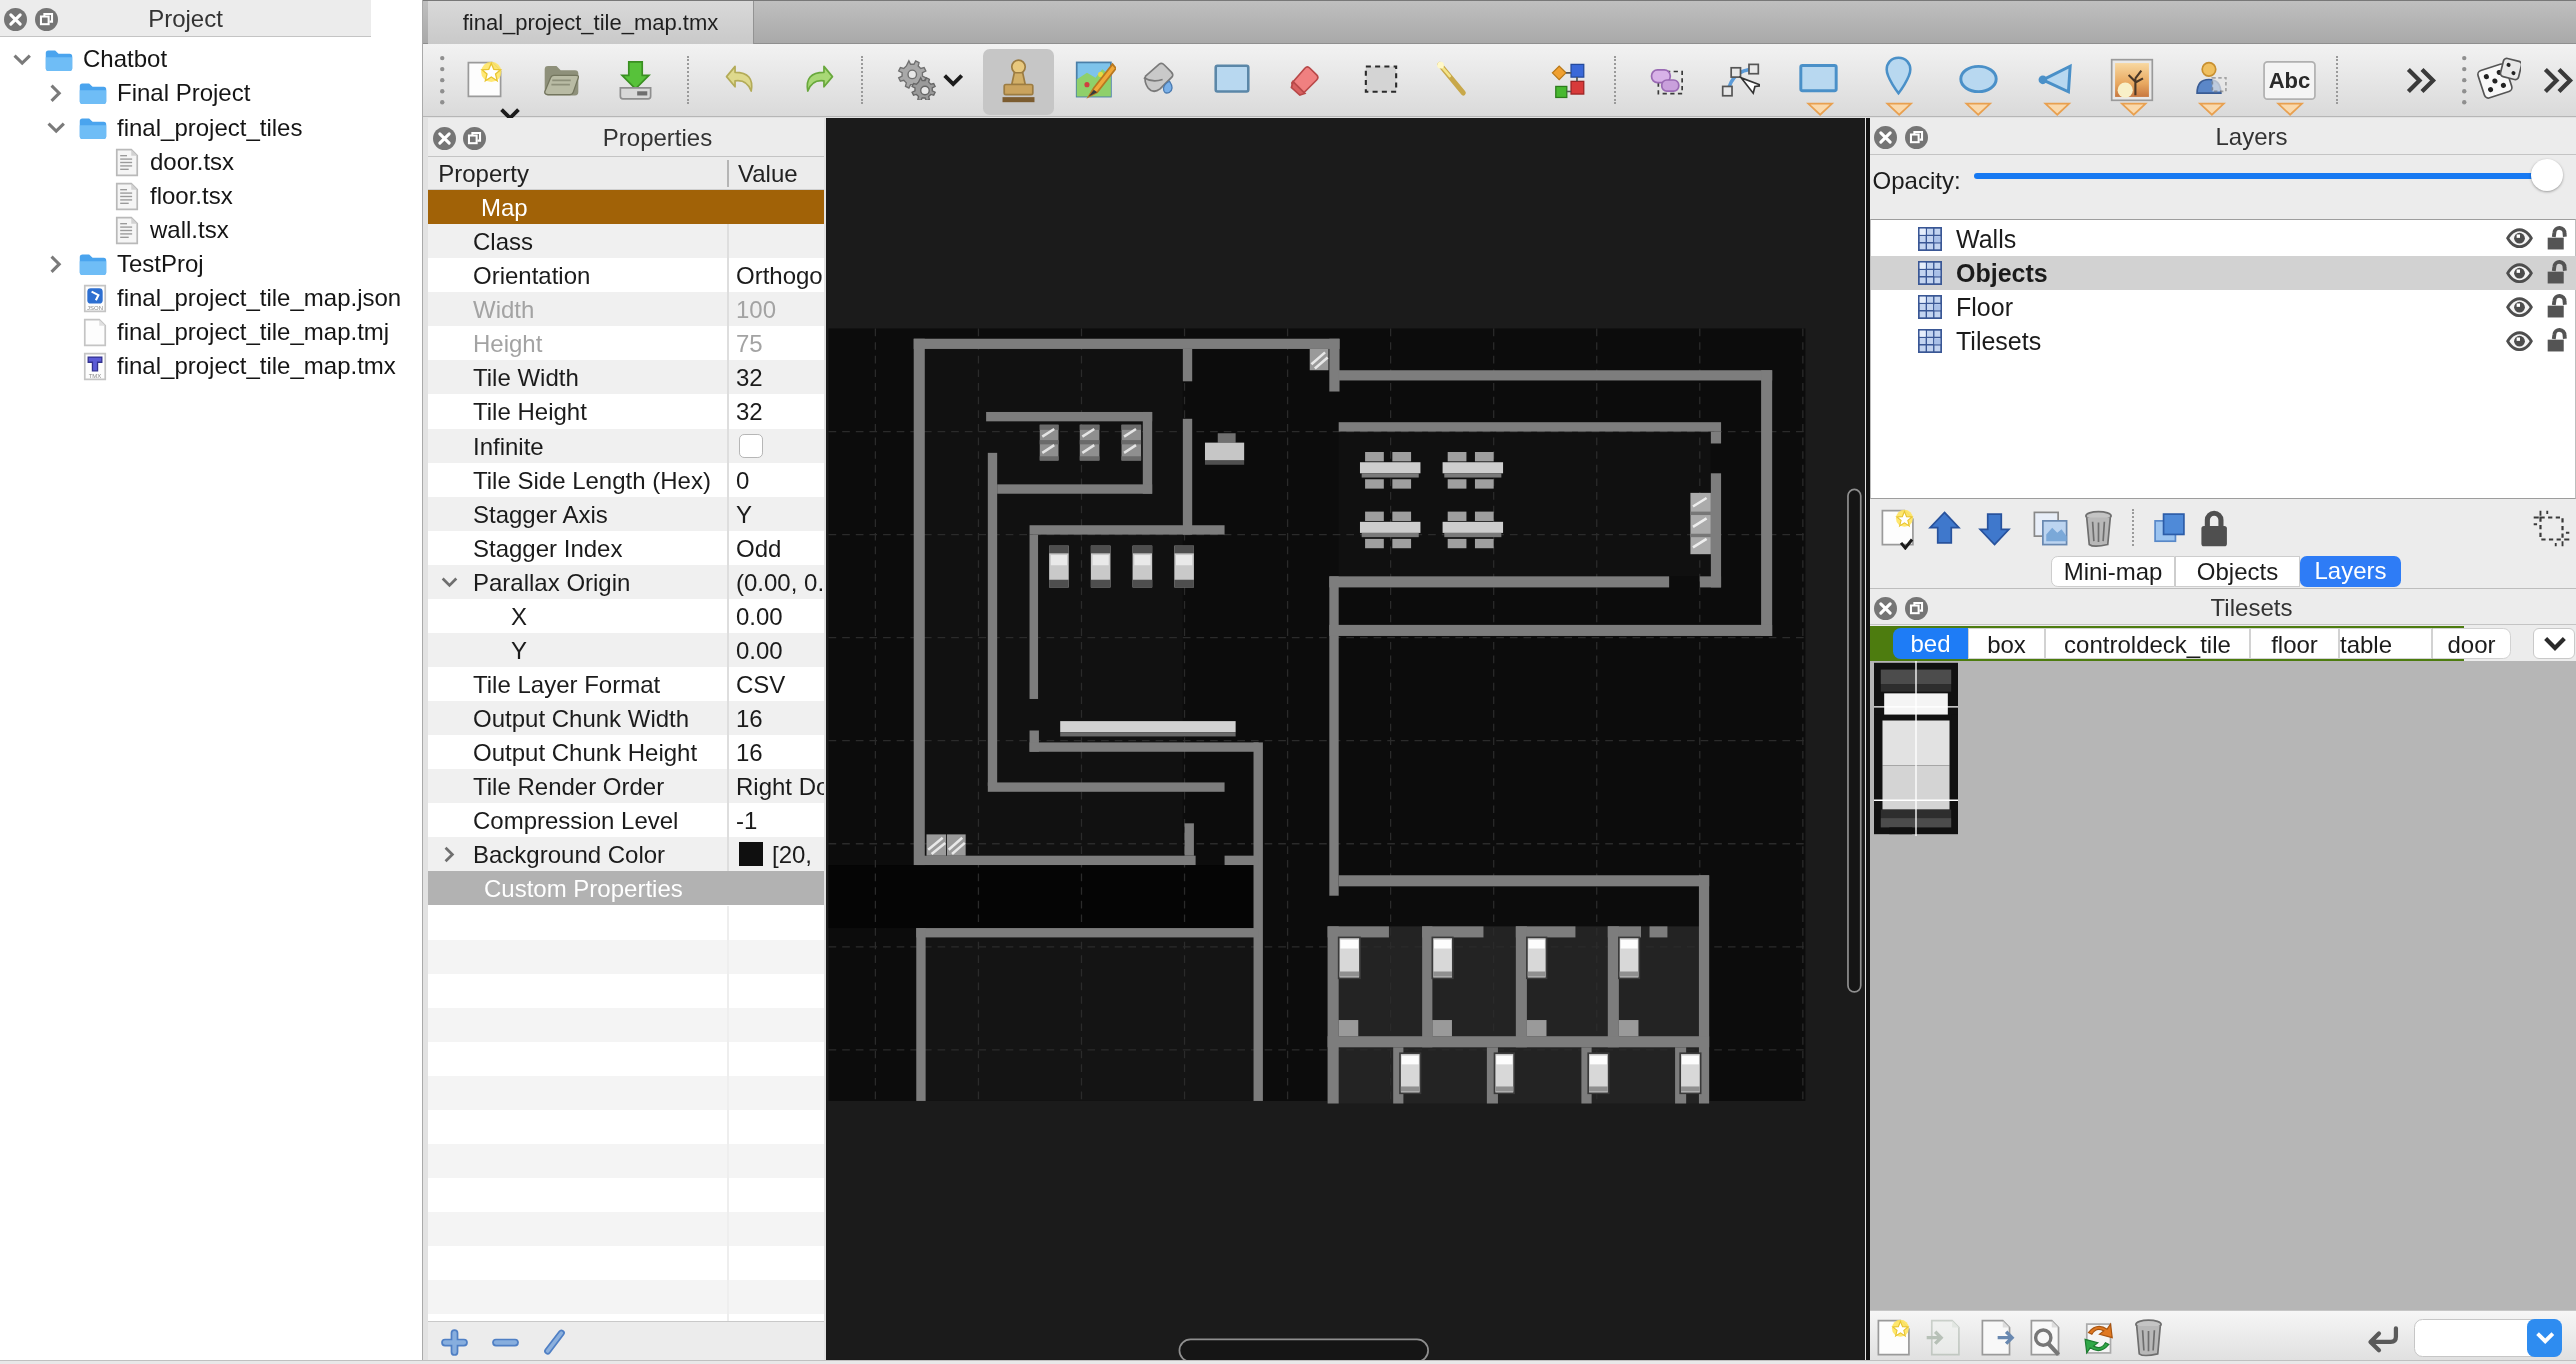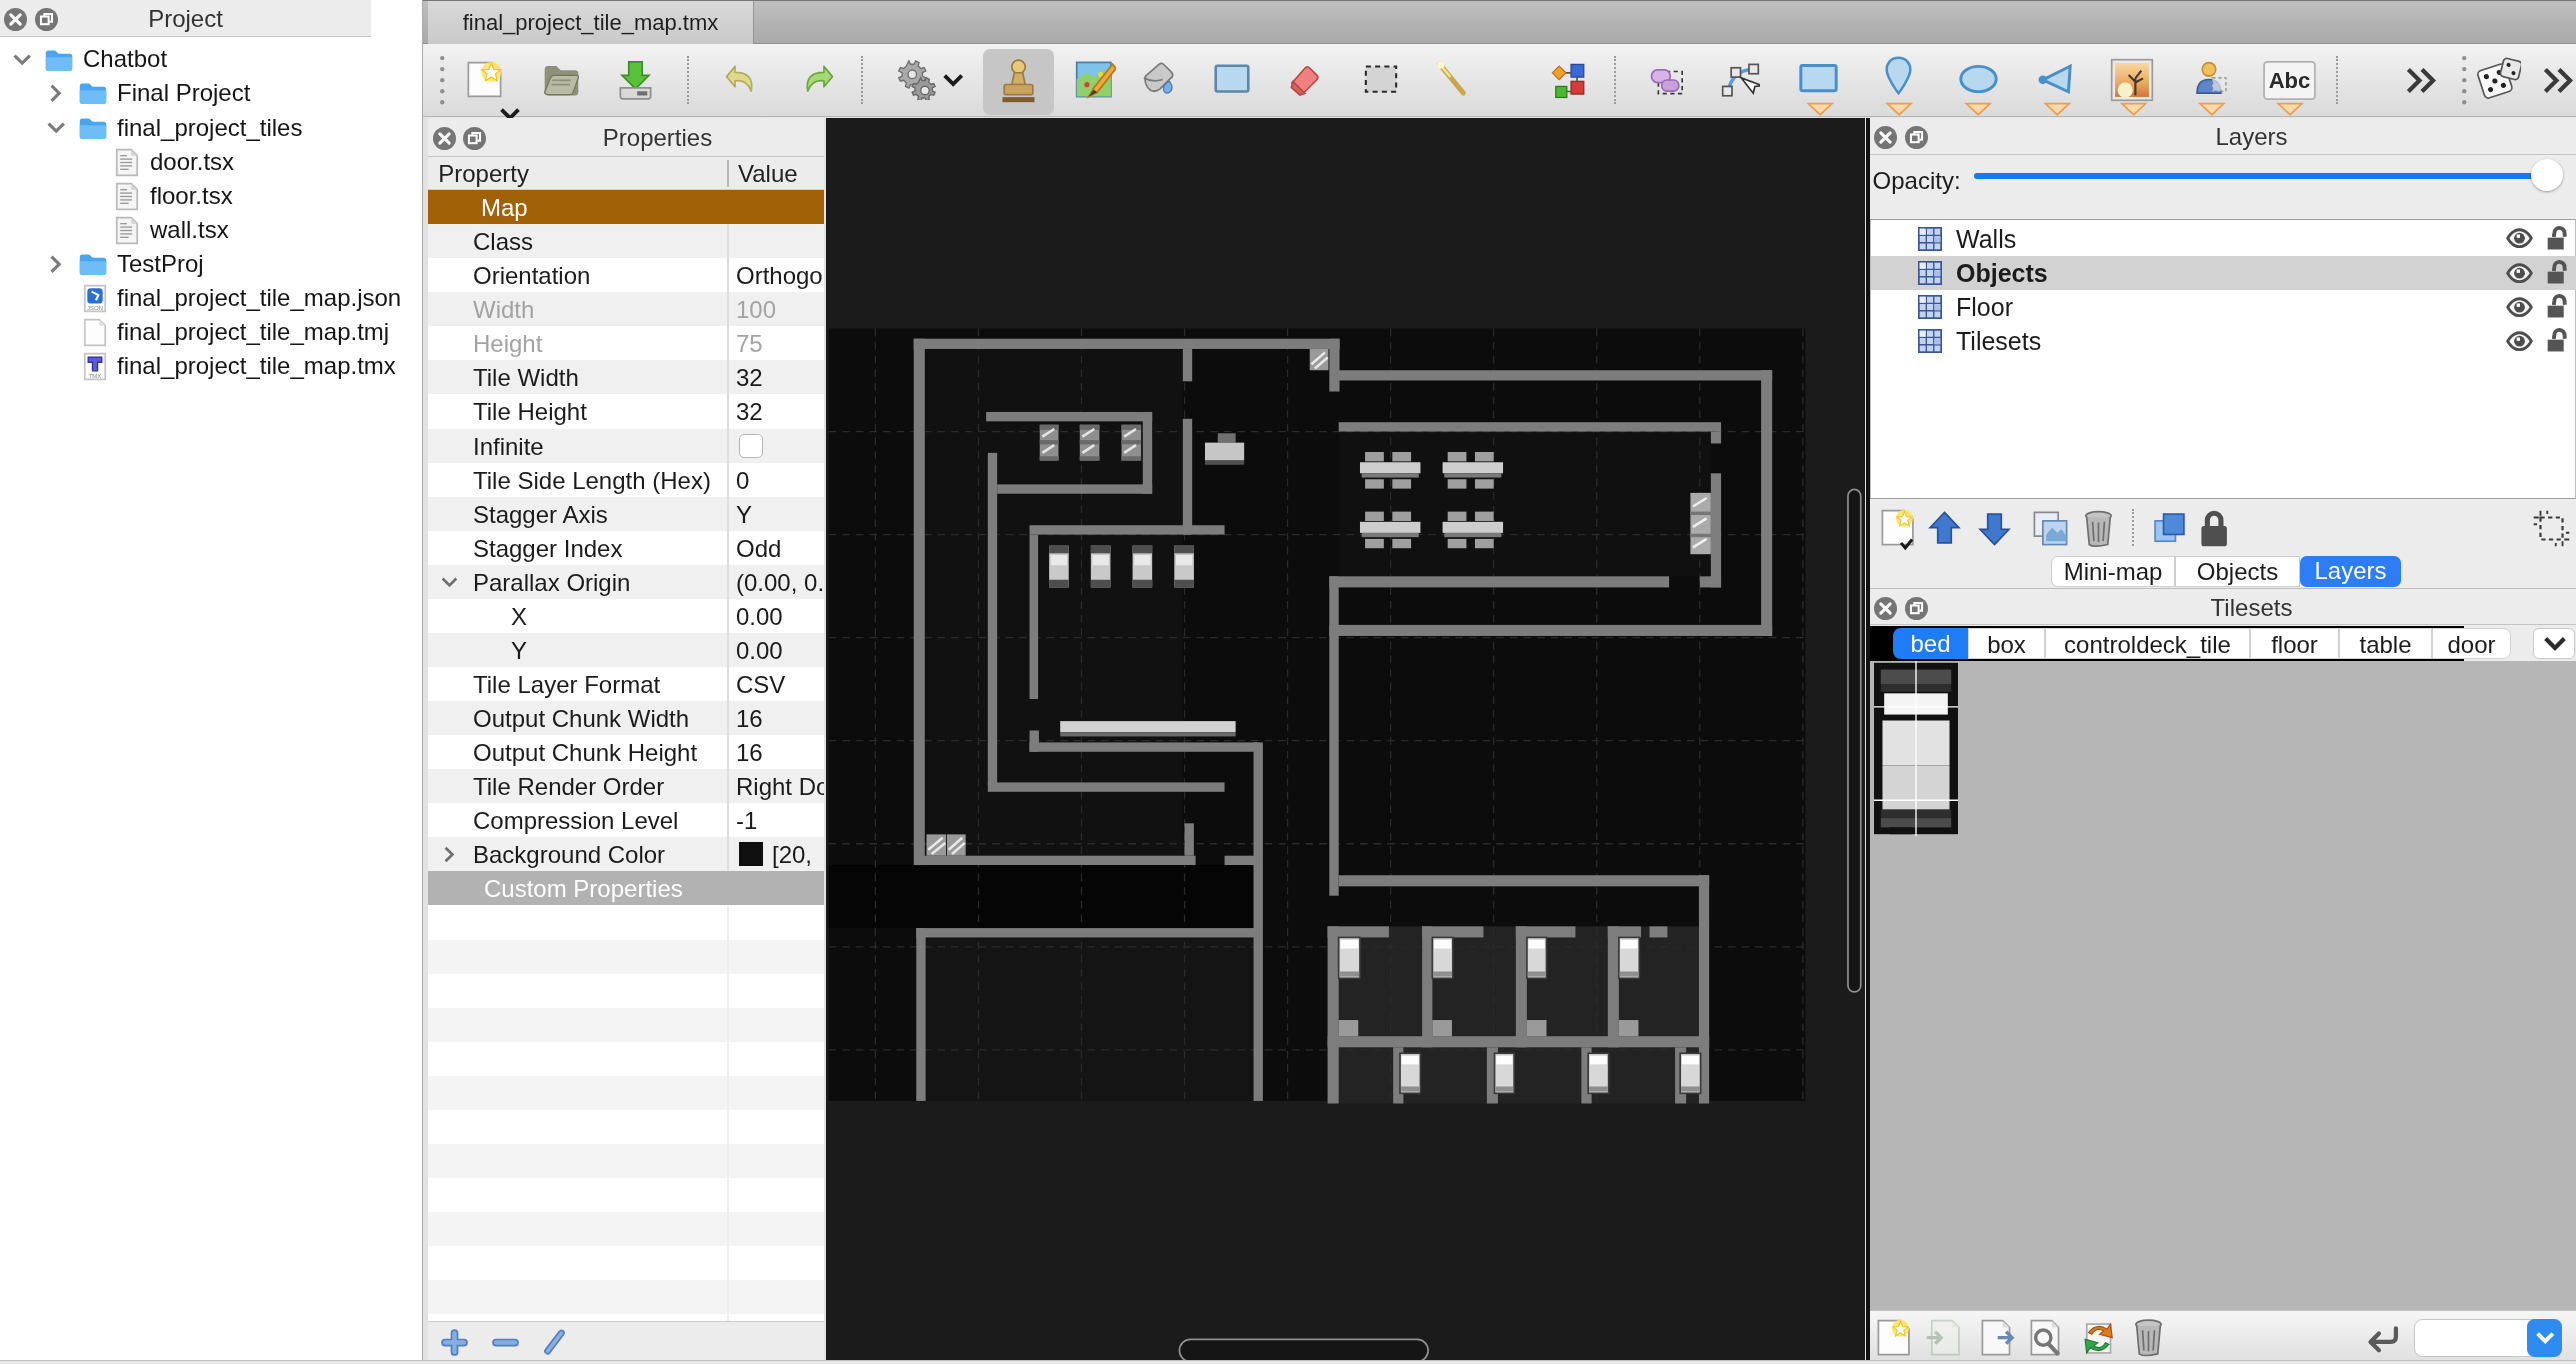--- a/index.html
+++ b/index.html
@@ -890,26 +890,26 @@
         </svg>
       </div>
     <div class="cbtn" style="left:35px;top:7.7px">
         <svg width="23" height="23" viewBox="0 0 27 27">
           <rect x="7" y="10" width="9" height="9" fill="none" stroke="#fff" stroke-width="2.4"></rect>
           <path d="M11 10 v-3 h9 v9 h-3" fill="none" stroke="#fff" stroke-width="2.4"></path>
         </svg>
       </div>
   </div>
 
-  <div id="tstabs" class="abs" style="left:0;top:508px;width:594px;height:35px;background:#000000;font-size:24px">
+  <div id="tstabs" class="abs" style="left:0;top:508px;width:594px;height:35px;background:#4d7c0f;font-size:24px">
     <div class="abs" style="left:23px;top:1.7px;width:75px;height:31.5px;background:#1e7cf6;color:#fff;border-radius:7.7px 0 0 7.7px;text-align:center;line-height:31px">bed</div>
     <div class="abs" style="left:98px;top:1.7px;width:77px;height:31.5px;background:#fff;border:0.9px solid #d2d2d2;text-align:center;line-height:31px">box</div>
     <div class="abs" style="left:175px;top:1.7px;width:205px;height:31.5px;background:#fff;border:0.9px solid #d2d2d2;text-align:center;line-height:31px">controldeck_tile</div>
     <div class="abs" style="left:380px;top:1.7px;width:89px;height:31.5px;background:#fff;border:0.9px solid #d2d2d2;text-align:center;line-height:31px">floor</div>
-    <div class="abs" style="left:469px;top:1.7px;width:93px;height:31.5px;background:#fff;border:0.9px solid #d2d2d2;text-align:center;line-height:31px">table</div>
+    <div class="abs" style="left:469px;top:1.7px;width:93px;height:31.5px;background:#fff;border:0.9px solid #d2d2d2;line-height:31px">table</div>
     <div class="abs" style="left:562px;top:1.7px;width:79px;height:31.5px;background:#fff;border:0.9px solid #d2d2d2;border-radius:0 7.7px 7.7px 0;text-align:center;line-height:31px">door</div>
     <div class="abs" style="left:663px;top:1.7px;width:42px;height:31.5px;background:#fff;border:0.9px solid #c9c9c9;border-radius:6px">
       <svg class="abs" style="left:8.5px;top:7.7px" width="24" height="17" viewBox="0 0 28 20">
           <path d="M3 3 L14 14 L25 3" fill="none" stroke="#2b2b2b" stroke-width="5"></path>
         </svg>
     </div>
   </div>
 
   <div class="abs" style="left:0;top:543px;width:706px;height:649px;background:#b6b6b6">
     <svg class="abs" style="left:4.3px;top:0" width="84" height="175" viewBox="0 0 99 206">

